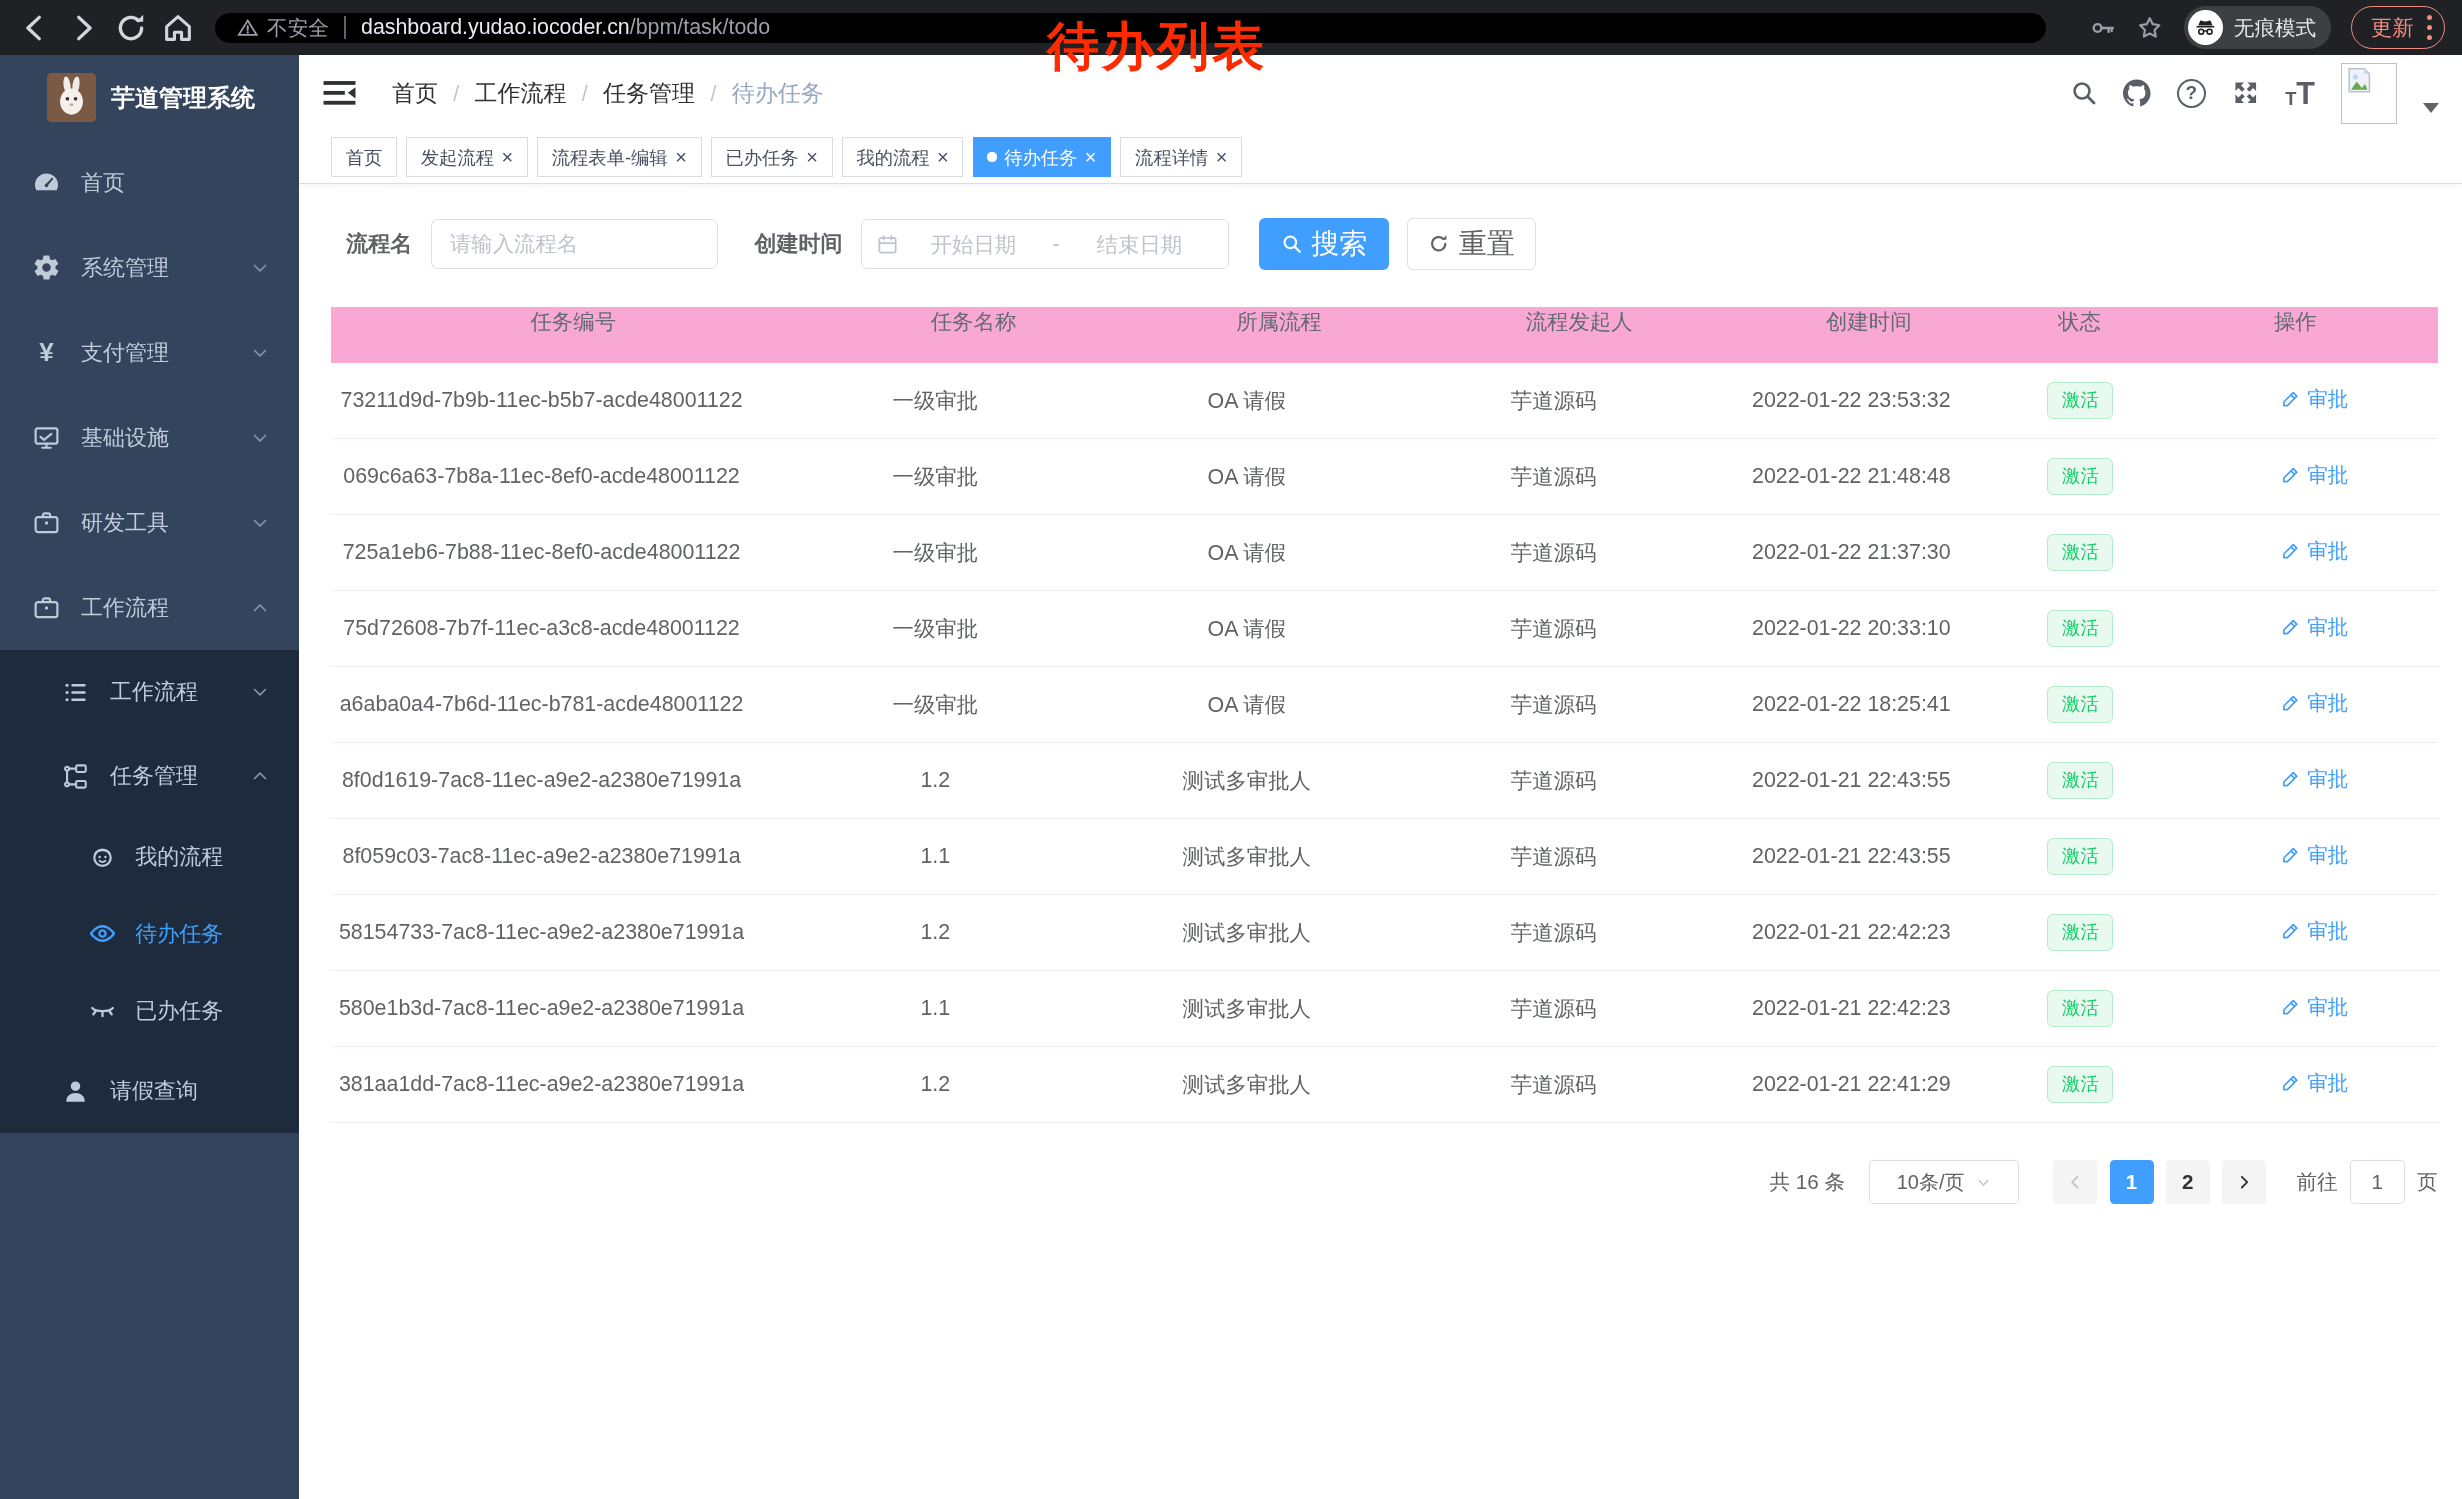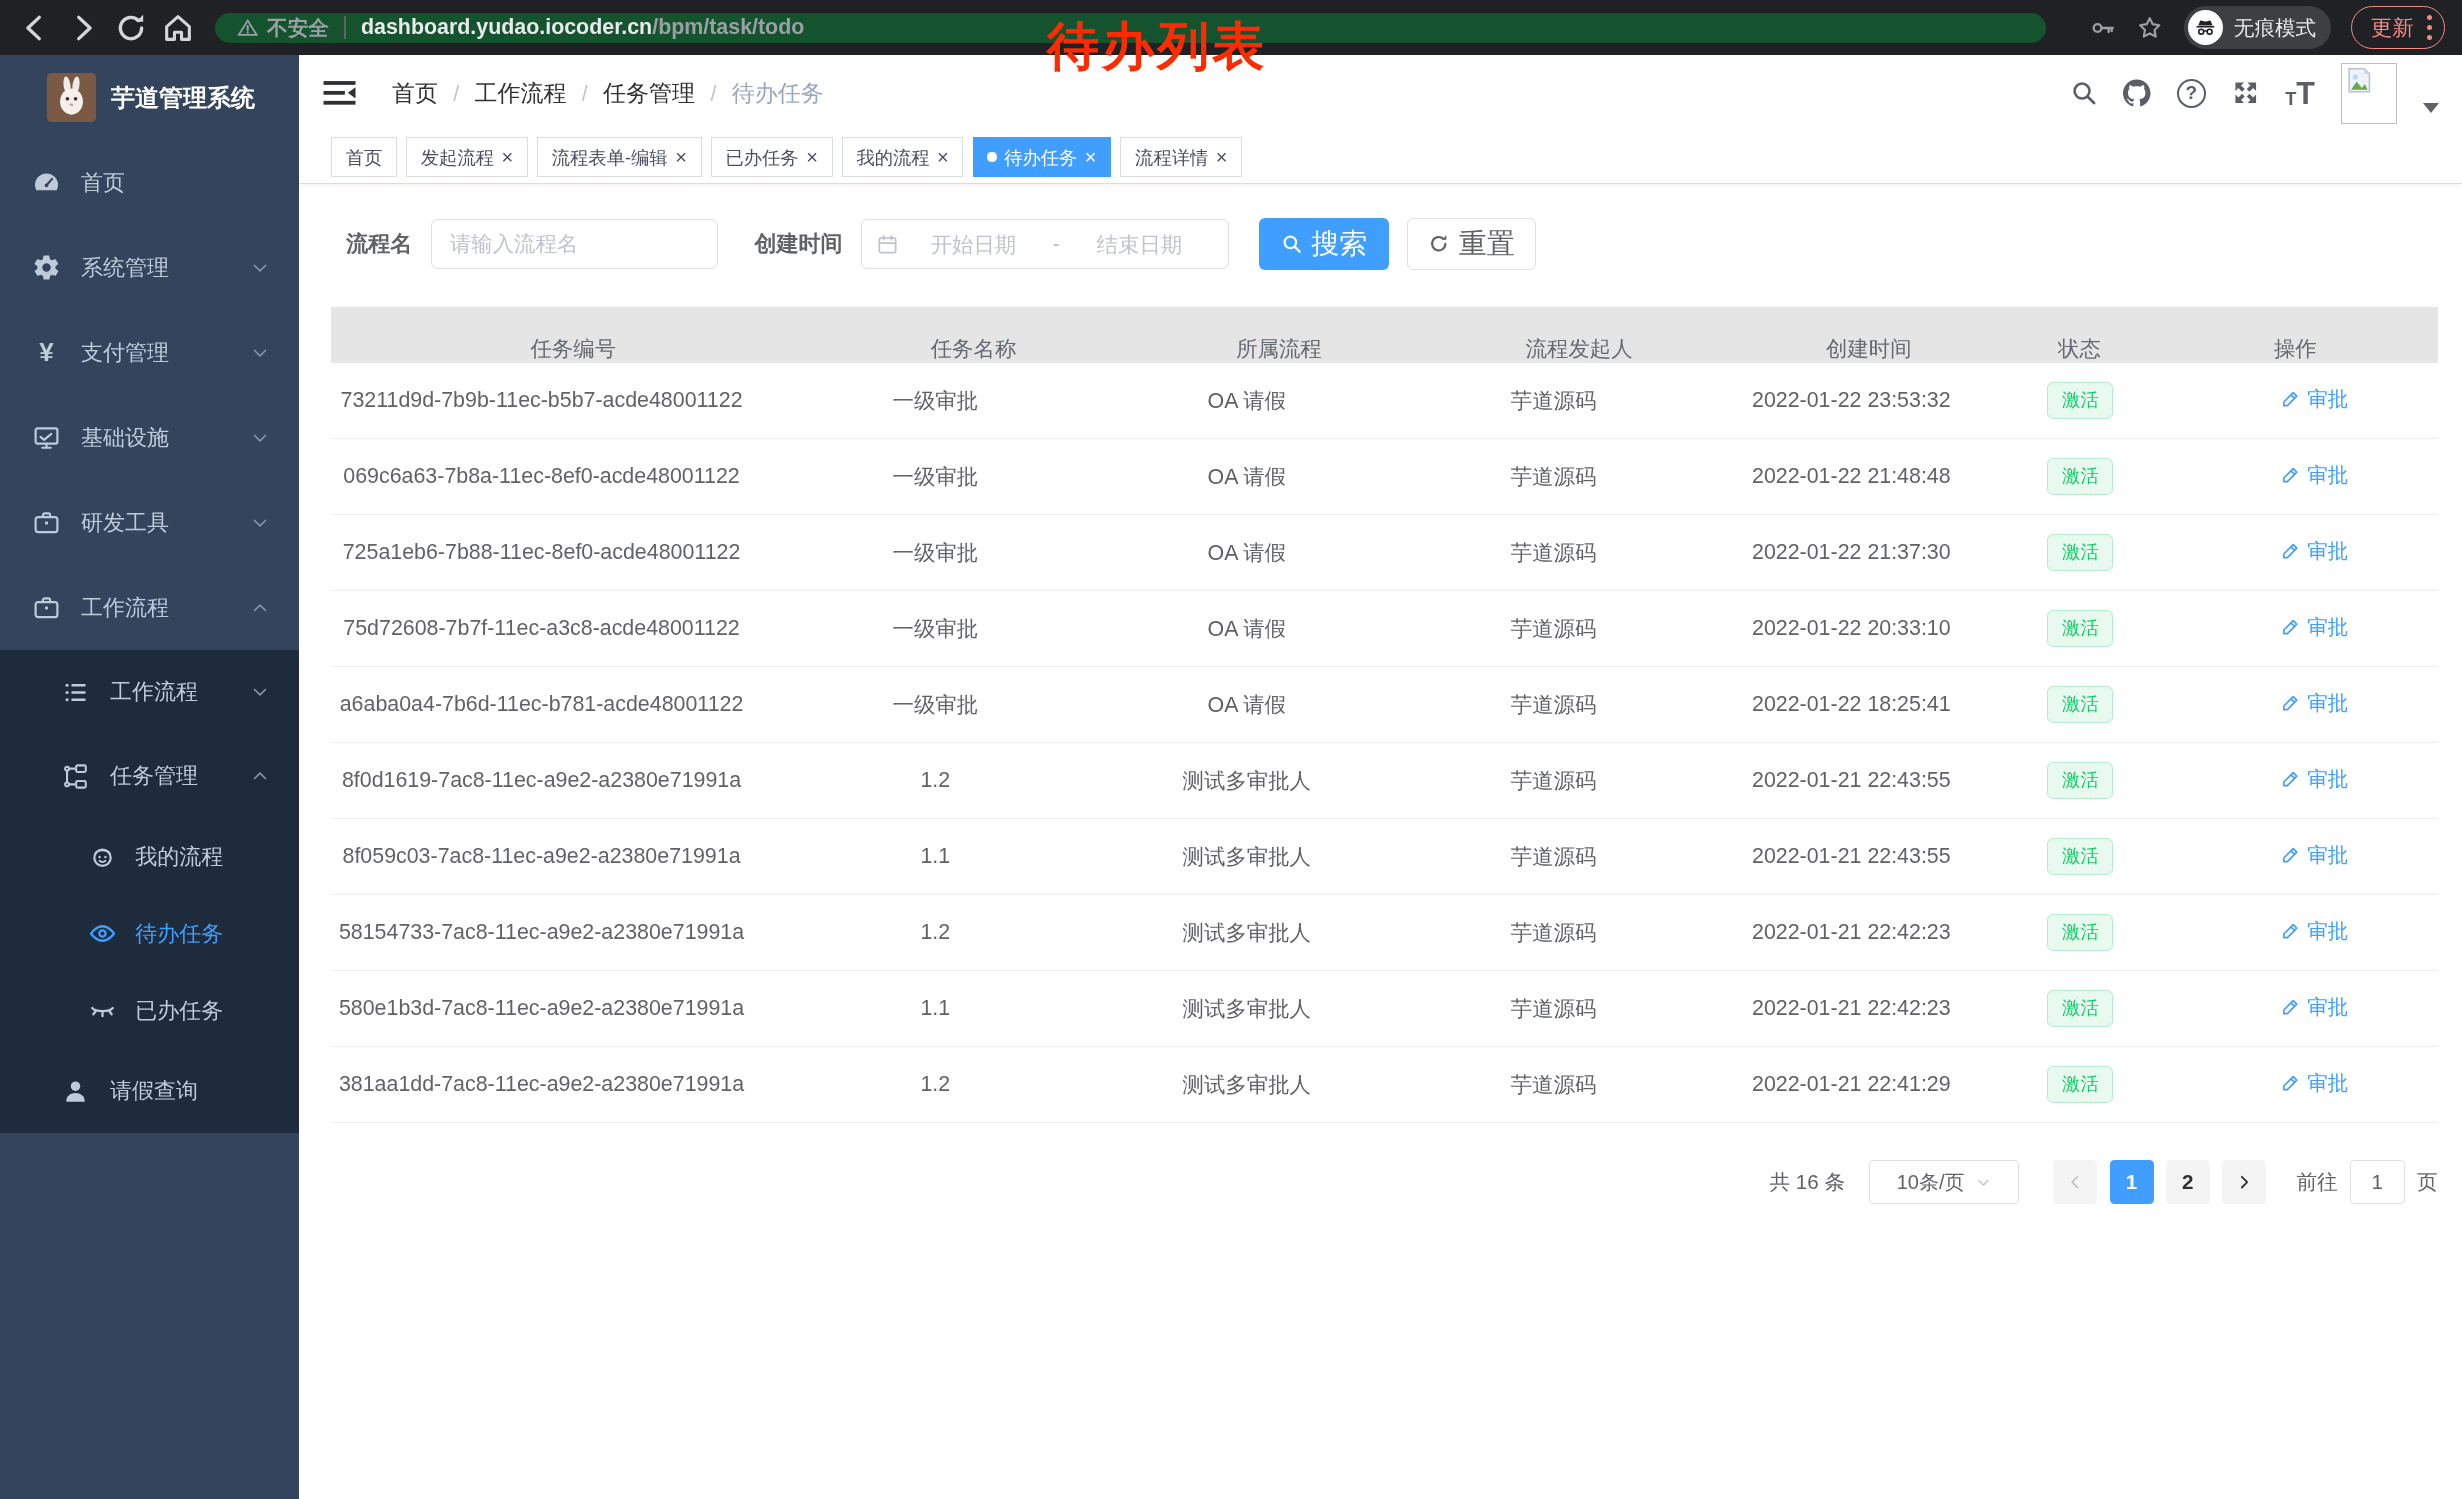--- a/index.html
+++ b/index.html
@@ -3,21 +3,21 @@
 <meta charset="utf-8">
 <style>
   * { margin:0; padding:0; box-sizing:border-box; }
   html,body { width:2462px; height:1500px; overflow:hidden; background:#fff;
     font-family:"Liberation Sans","DejaVu Sans",sans-serif; }
   svg { display:block; width:100%; height:100%; }
 
   
   .chrome { height:55px; background:#202124; display:flex; align-items:center; padding:0 17px 0 18.3px; position:relative; z-index:5; }
   .nav-btn { width:34px; height:34px; margin-right:13.7px; color:#d2d5da; flex:none; }
-  .url-pill { flex:1; max-width:1831px; height:30px; background:#14532d; border-radius:20.6px; display:flex; align-items:center; padding:0 21.4px; margin:0 30.5px 0 6.1px;font-weight:bold; }
+  .url-pill { flex:1; max-width:1831px; height:30px; background:#000000; border-radius:20.6px; display:flex; align-items:center; padding:0 21.4px; margin:0 30.5px 0 6.1px; }
   .warn-icon { width:21.4px; height:21.4px; color:#9aa0a6; flex:none; }
   .sec-label { color:#9aa0a6; font-size:20.6px; margin-left:9.2px; white-space:nowrap; }
   .url-div { width:1.5px; height:23px; background:#5f6368; margin:0 15.3px; }
   .url-host { color:#e8eaed; font-size:21.4px; white-space:nowrap; }
   .url-path { color:#9aa0a6; font-size:21.4px; white-space:nowrap; }
   .chrome-right { margin-left:auto; display:flex; align-items:center; gap:20px; }
   .key-icon { width:26px; height:26px; color:#9aa0a6; }
   .star-icon { width:27.5px; height:27.5px; color:#9aa0a6; }
   .incog-pill { height:43px; background:#3c4043; border-radius:21.4px; display:flex; align-items:center; padding:0 15.3px 0 4.6px; gap:10.7px; }
   .incog-circle { width:35px; height:35px; background:#fff; border-radius:50%; padding:6.1px; }
@@ -87,21 +87,21 @@
   .cal-icon { width:23px; height:23px; color:#c0c4cc; flex:none; }
   .date-ph { flex:1; text-align:center; font-size:21.4px; color:#bfc4cc; white-space:nowrap; }
   .date-sep { font-size:21.4px; color:#bfc4cc; padding:0 4.6px; }
   .btn { height:52px; border-radius:6.1px; display:flex; align-items:center; font-size:28px; cursor:pointer; border:none; }
   .btn-search { background:#409EFF; color:#fff; margin-left:30.5px; padding:0 21.4px; gap:9.2px; }
   .btn-reset { background:#fff; color:#606266; border:1.5px solid #dcdfe6; margin-left:18.3px; padding:0 20px; gap:9.2px; }
   .btn-ic { width:21.4px; height:21.4px; }
 
   
   .table { width:100%; }
-  .thead { display:flex; background:#e5e5e5; height:56px; align-items:flex-end; }
+  .thead { display:flex; background:#f9a8d4; height:56px; align-items:flex-start; }
   .th { font-size:21.4px; color:#646a73; font-weight:500; text-align:center; white-space:nowrap; }
   .trow { display:flex; height:76px; align-items:center; border-bottom:1.5px solid #ebeef5;gap:46px; }
   .td { font-size:21.4px; color:#606266; text-align:center; white-space:nowrap; overflow:hidden; }
   .c1{width:23%;} .c2{width:15%;} .c3{width:14%;} .c4{width:14.5%;} .c5{width:13%;} .c6{width:7%;} .c7{width:13.5%;}
   .badge { display:inline-block; padding:7.6px 13.7px; border-radius:6.1px; background:#e8f9f0; border:1.5px solid #b2eccd; color:#13ce66; font-size:18.3px; line-height:1.1; }
   .action-link { color:#409EFF; font-size:20.6px; display:inline-flex; align-items:center; gap:6.1px; cursor:pointer; }
   .pen-icon { width:21.4px; height:21.4px; }
 
   
   .pagination { display:flex; align-items:center; justify-content:flex-end; margin-top:37px; padding-bottom:30.5px; }

